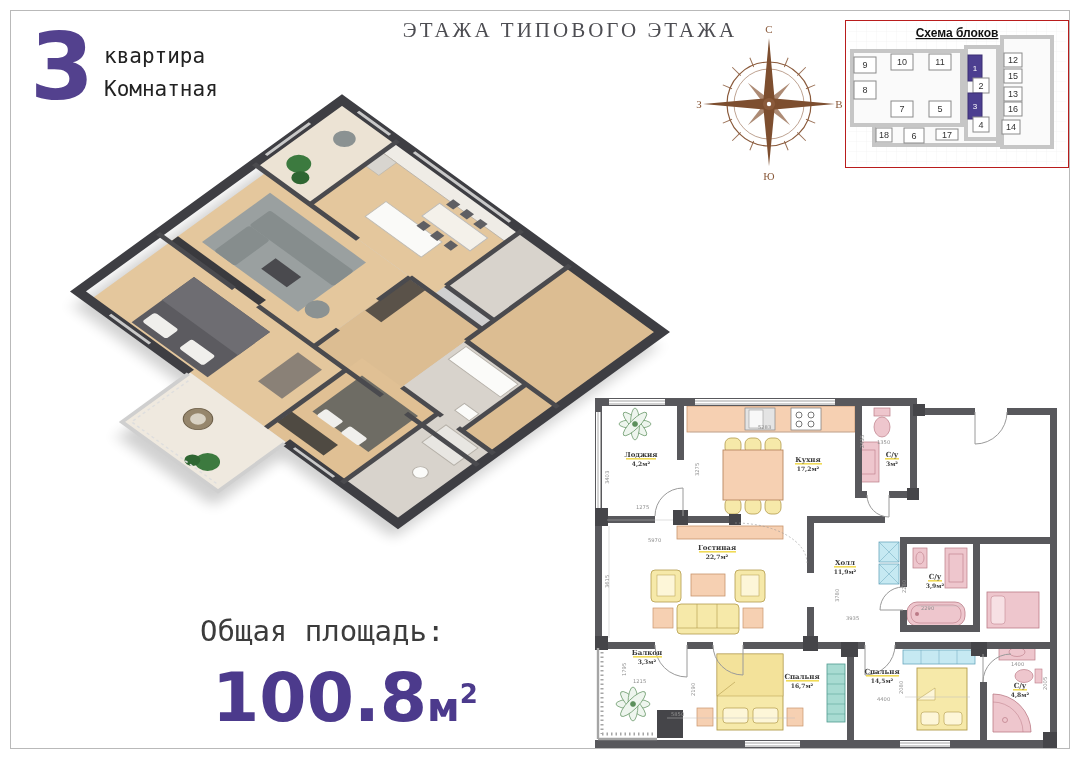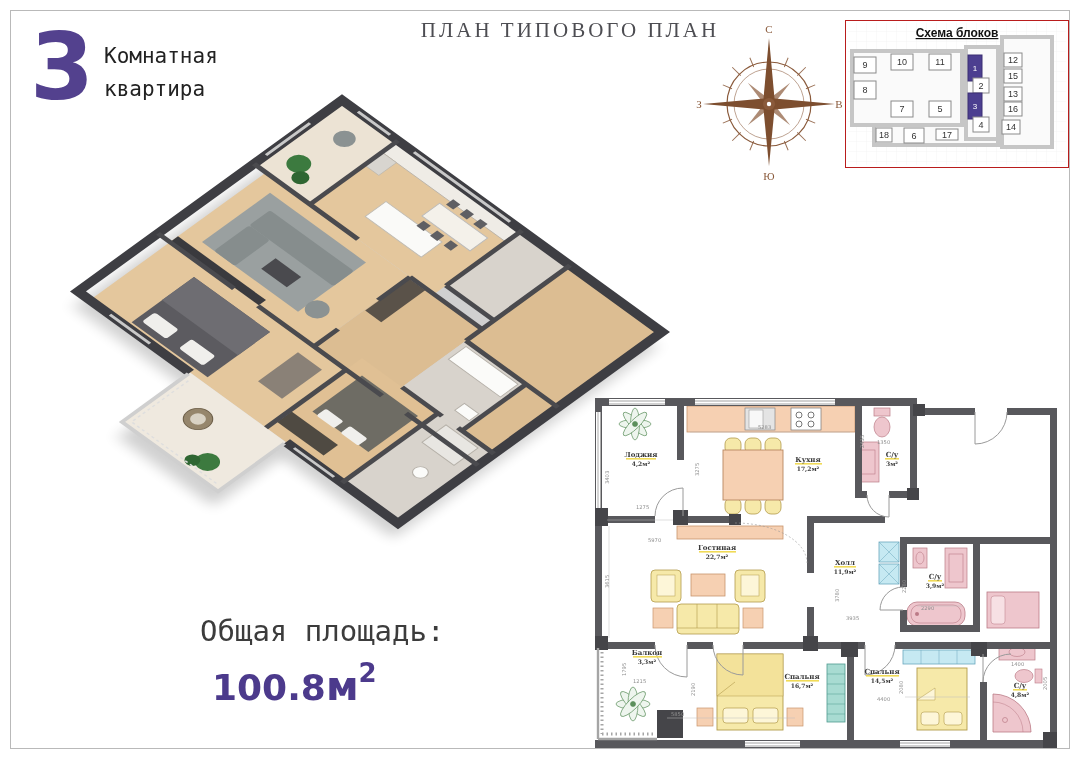--- a/index.html
+++ b/index.html
@@ -11,21 +11,21 @@
       font-family:"Liberation Serif",serif;font-size:21px;letter-spacing:3px;color:#4d4d52;}
 
   .apt{position:absolute;left:30px;top:26px;display:flex;align-items:flex-start;}
   .apt-num{font-family:"DejaVu Sans",sans-serif;font-weight:700;font-size:92px;line-height:.92;color:#53418e;}
   .apt-lines{margin-left:10px;margin-top:14px;font-family:"DejaVu Sans Mono",monospace;
       font-size:21px;line-height:1.55;color:#222;}
 
   .total{position:absolute;left:200px;top:614px;}
   .total-label{font-family:"DejaVu Sans Mono",monospace;font-size:29px;color:#3c3c3c;}
   .total-value{margin-top:10px;margin-left:12px;font-family:"DejaVu Sans",sans-serif;font-weight:700;color:#4c3a8c;}
-  .total-value .num{font-size:36px;}
+  .total-value .num{font-size:68px;}
   .total-value .unit{font-size:40px;}
   .total-value .sup{font-size:26px;vertical-align:18px;}
 
   .compass{position:absolute;left:693px;top:20px;}
   .blocks{position:absolute;left:845px;top:20px;width:222px;height:146px;border:1px solid #b91c1c;background:#fff;}
 
   .plan3d{position:absolute;left:12px;top:92px;}
   .plan2d{position:absolute;left:595px;top:392px;}
 
   svg text{user-select:none;}
@@ -37,27 +37,27 @@
   .blknum.w{fill:#fff;font-size:8px;}
   .bs-title{font-family:"Liberation Sans",sans-serif;font-weight:700;font-size:12px;fill:#111;text-anchor:middle;text-decoration:underline;}
   .cletter{font-family:"Liberation Serif",serif;font-size:11px;fill:#8a5a3b;text-anchor:middle;}
 </style>
 </head>
 <body>
 
 <div class="page">
   <div class="frame"></div>
 
-  <div class="main-title">ПЛАН ТИПОВОГО ПЛАН</div>
+  <div class="main-title">ЭТАЖА ТИПОВОГО ЭТАЖА</div>
 
   <div class="apt">
     <div class="apt-num">3</div>
     <div class="apt-lines">
+      <div>квартира</div>
       <div>Комнатная</div>
-      <div>квартира</div>
     </div>
   </div>
 
   <svg class="compass" width="152" height="162" viewBox="0 0 152 162">
     <g stroke="#8a5a3b" fill="none" stroke-width="1">
       <circle cx="76" cy="84" r="42" stroke-width="1.2"></circle>
       <circle cx="76" cy="84" r="35" stroke-width=".7" opacity=".8"></circle>
     </g>
     <g stroke="#8a5a3b" stroke-width="1" opacity=".85">
       <g transform="translate(76,84) rotate(22.5)">

